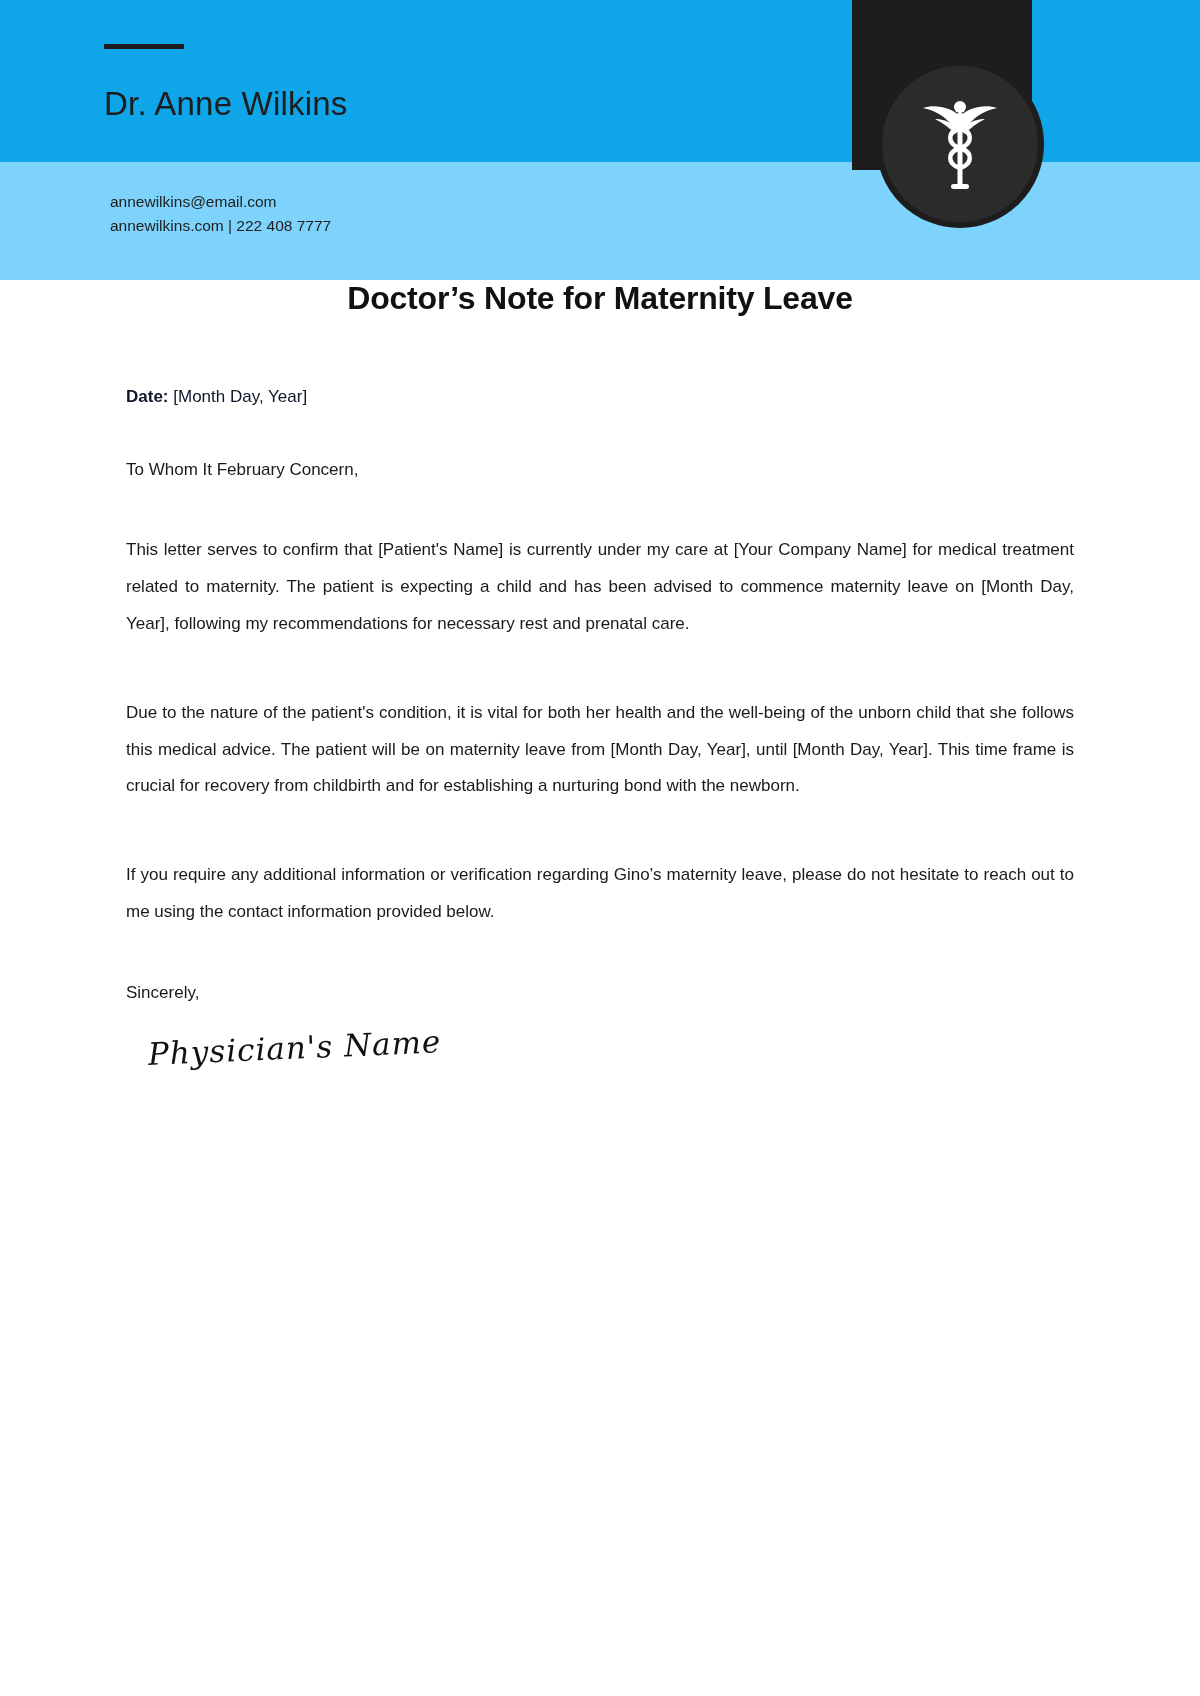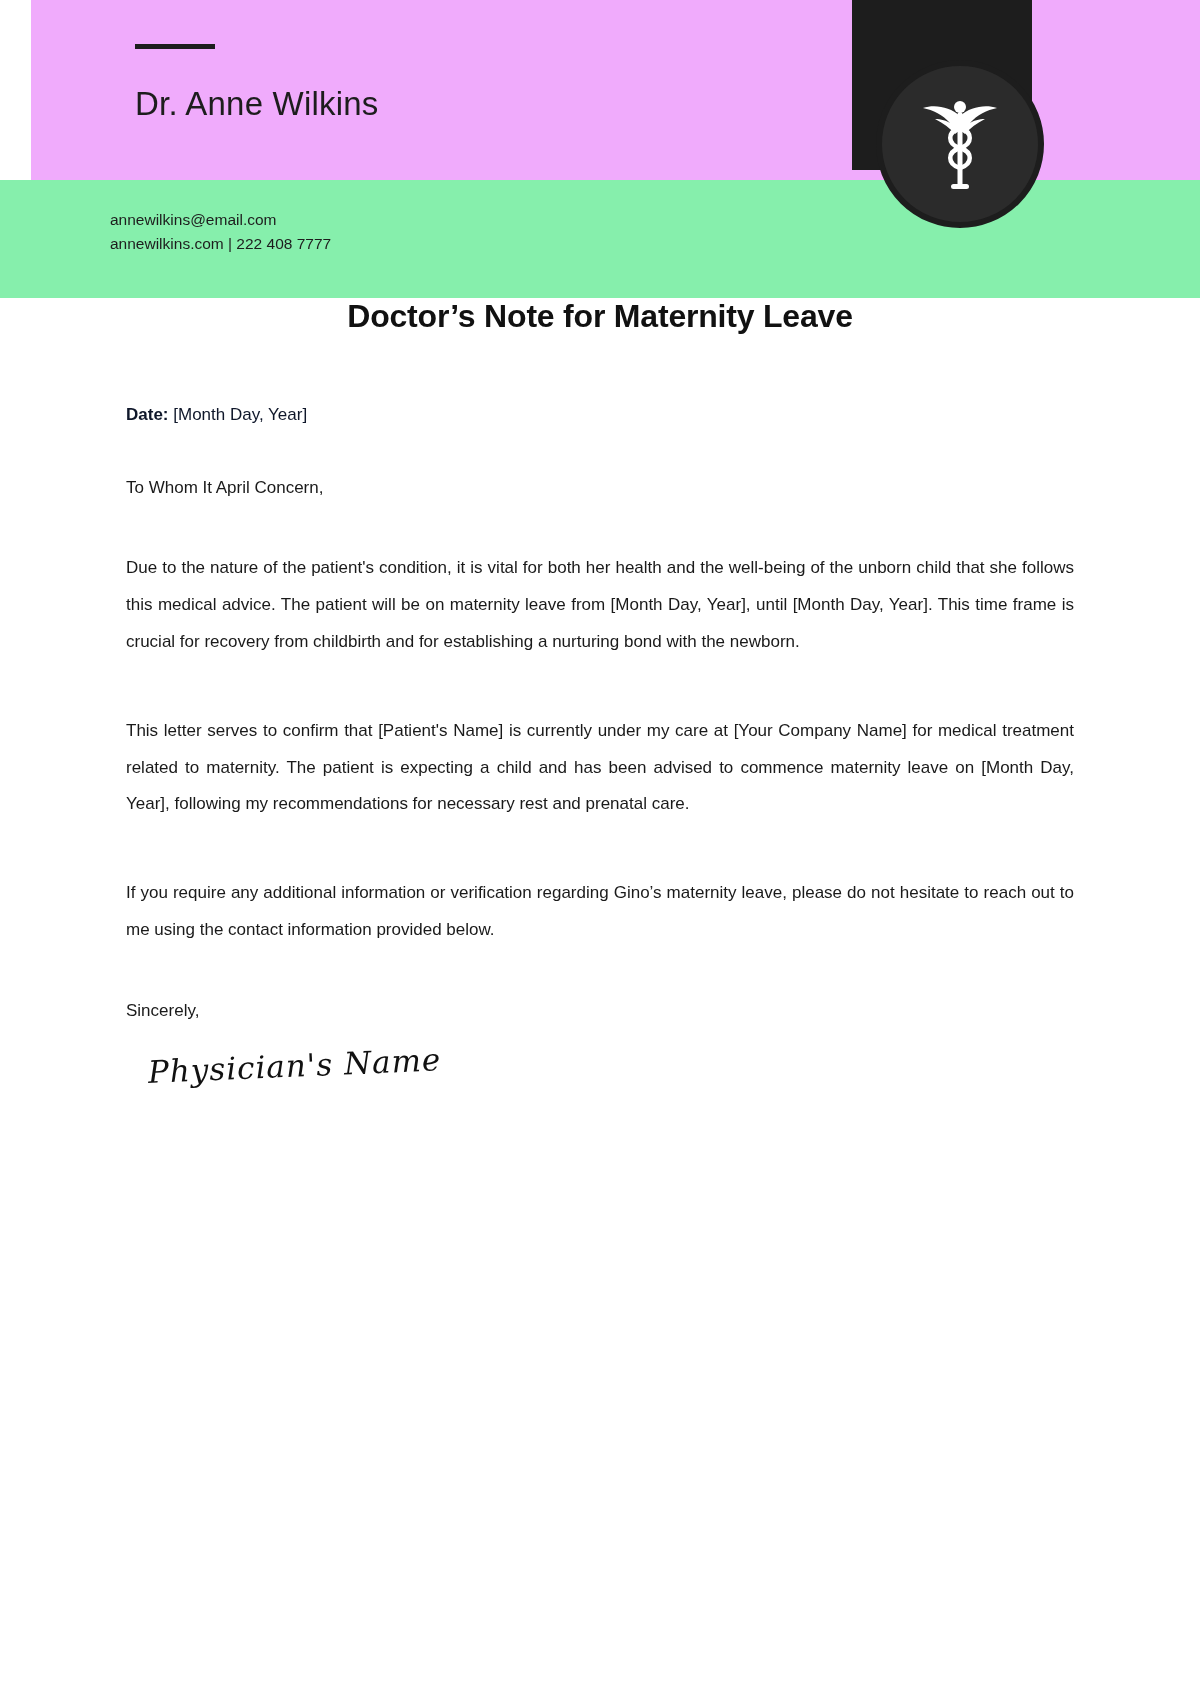--- a/index.html
+++ b/index.html
@@ -13,23 +13,22 @@
     height: 1696px;
     font-family: "Liberation Sans", sans-serif;
     color: #1a1a1a;
     position: relative;
     overflow: hidden;
   }
 
   
   .header {
     position: relative;
-    height: 180px;
-    background: #f0abfc;
-    margin-left: 31px;
+    height: 162px;
+    background: #0ea5e9;
   }
   .rule {
     position: absolute;
     left: 104px;
     top: 44px;
     width: 80px;
     height: 5px;
     background: #1d1d1d;
   }
   .doctor-name {
@@ -66,21 +65,21 @@
     display: flex;
     align-items: center;
     justify-content: center;
   }
   .emblem svg { display: block; }
 
   
   .contact-band {
     position: relative;
     height: 118px;
-    background: #86efac;
+    background: #7dd3fc;
     z-index: 1;
   }
   .contact-lines {
     position: absolute;
     left: 110px;
     top: 28px;
     font-size: 15.5px;
     line-height: 1.55;
     color: #1d1d1d;
   }
@@ -168,21 +167,21 @@
 </div>
 
 <div class="content">
   <div class="title">Doctor’s Note for Maternity Leave</div>
 
   <div class="date-line">
     <span class="lbl">Date:</span>
     <span>[Month Day, Year]</span>
   </div>
 
-  <div class="salutation">To Whom It April Concern,</div>
+  <div class="salutation">To Whom It February Concern,</div>
 
+  <p class="para">This letter serves to confirm that [Patient's Name] is currently under my care at [Your Company Name] for medical treatment related to maternity. The patient is expecting a child and has been advised to commence maternity leave on [Month Day, Year], following my recommendations for necessary rest and prenatal care.</p>
   <p class="para">Due to the nature of the patient's condition, it is vital for both her health and the well-being of the unborn child that she follows this medical advice. The patient will be on maternity leave from [Month Day, Year], until [Month Day, Year]. This time frame is crucial for recovery from childbirth and for establishing a nurturing bond with the newborn.</p>
-  <p class="para">This letter serves to confirm that [Patient's Name] is currently under my care at [Your Company Name] for medical treatment related to maternity. The patient is expecting a child and has been advised to commence maternity leave on [Month Day, Year], following my recommendations for necessary rest and prenatal care.</p>
   <p class="para">If you require any additional information or verification regarding Gino’s maternity leave, please do not hesitate to reach out to me using the contact information provided below.</p>
 
   <div class="closing">Sincerely,</div>
   <div class="signature">Physician's Name</div>
 </div>
 
 </body></html>

